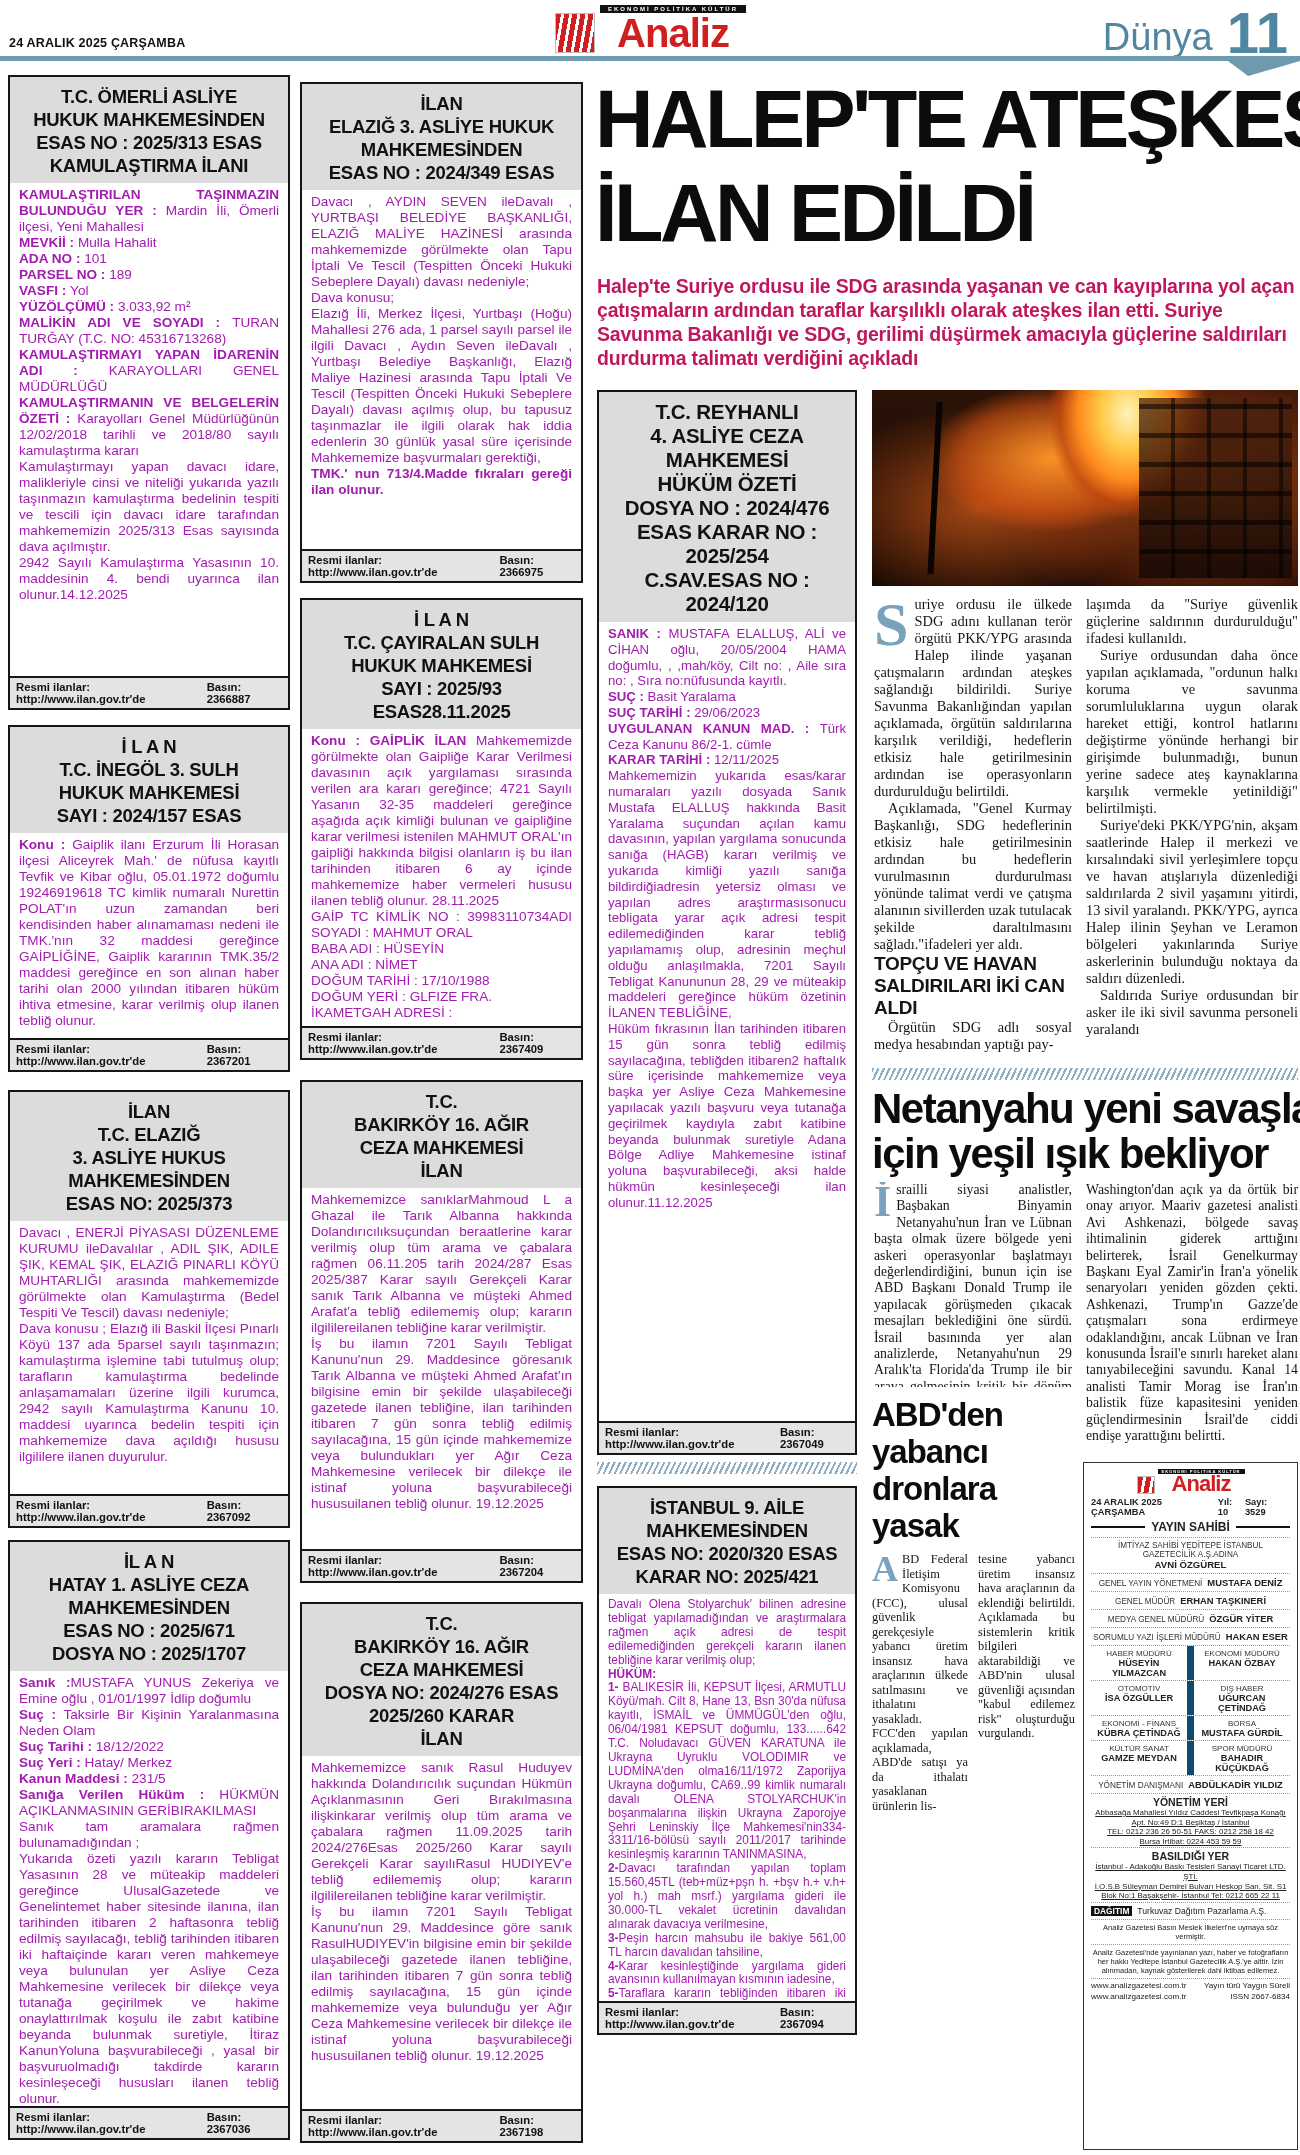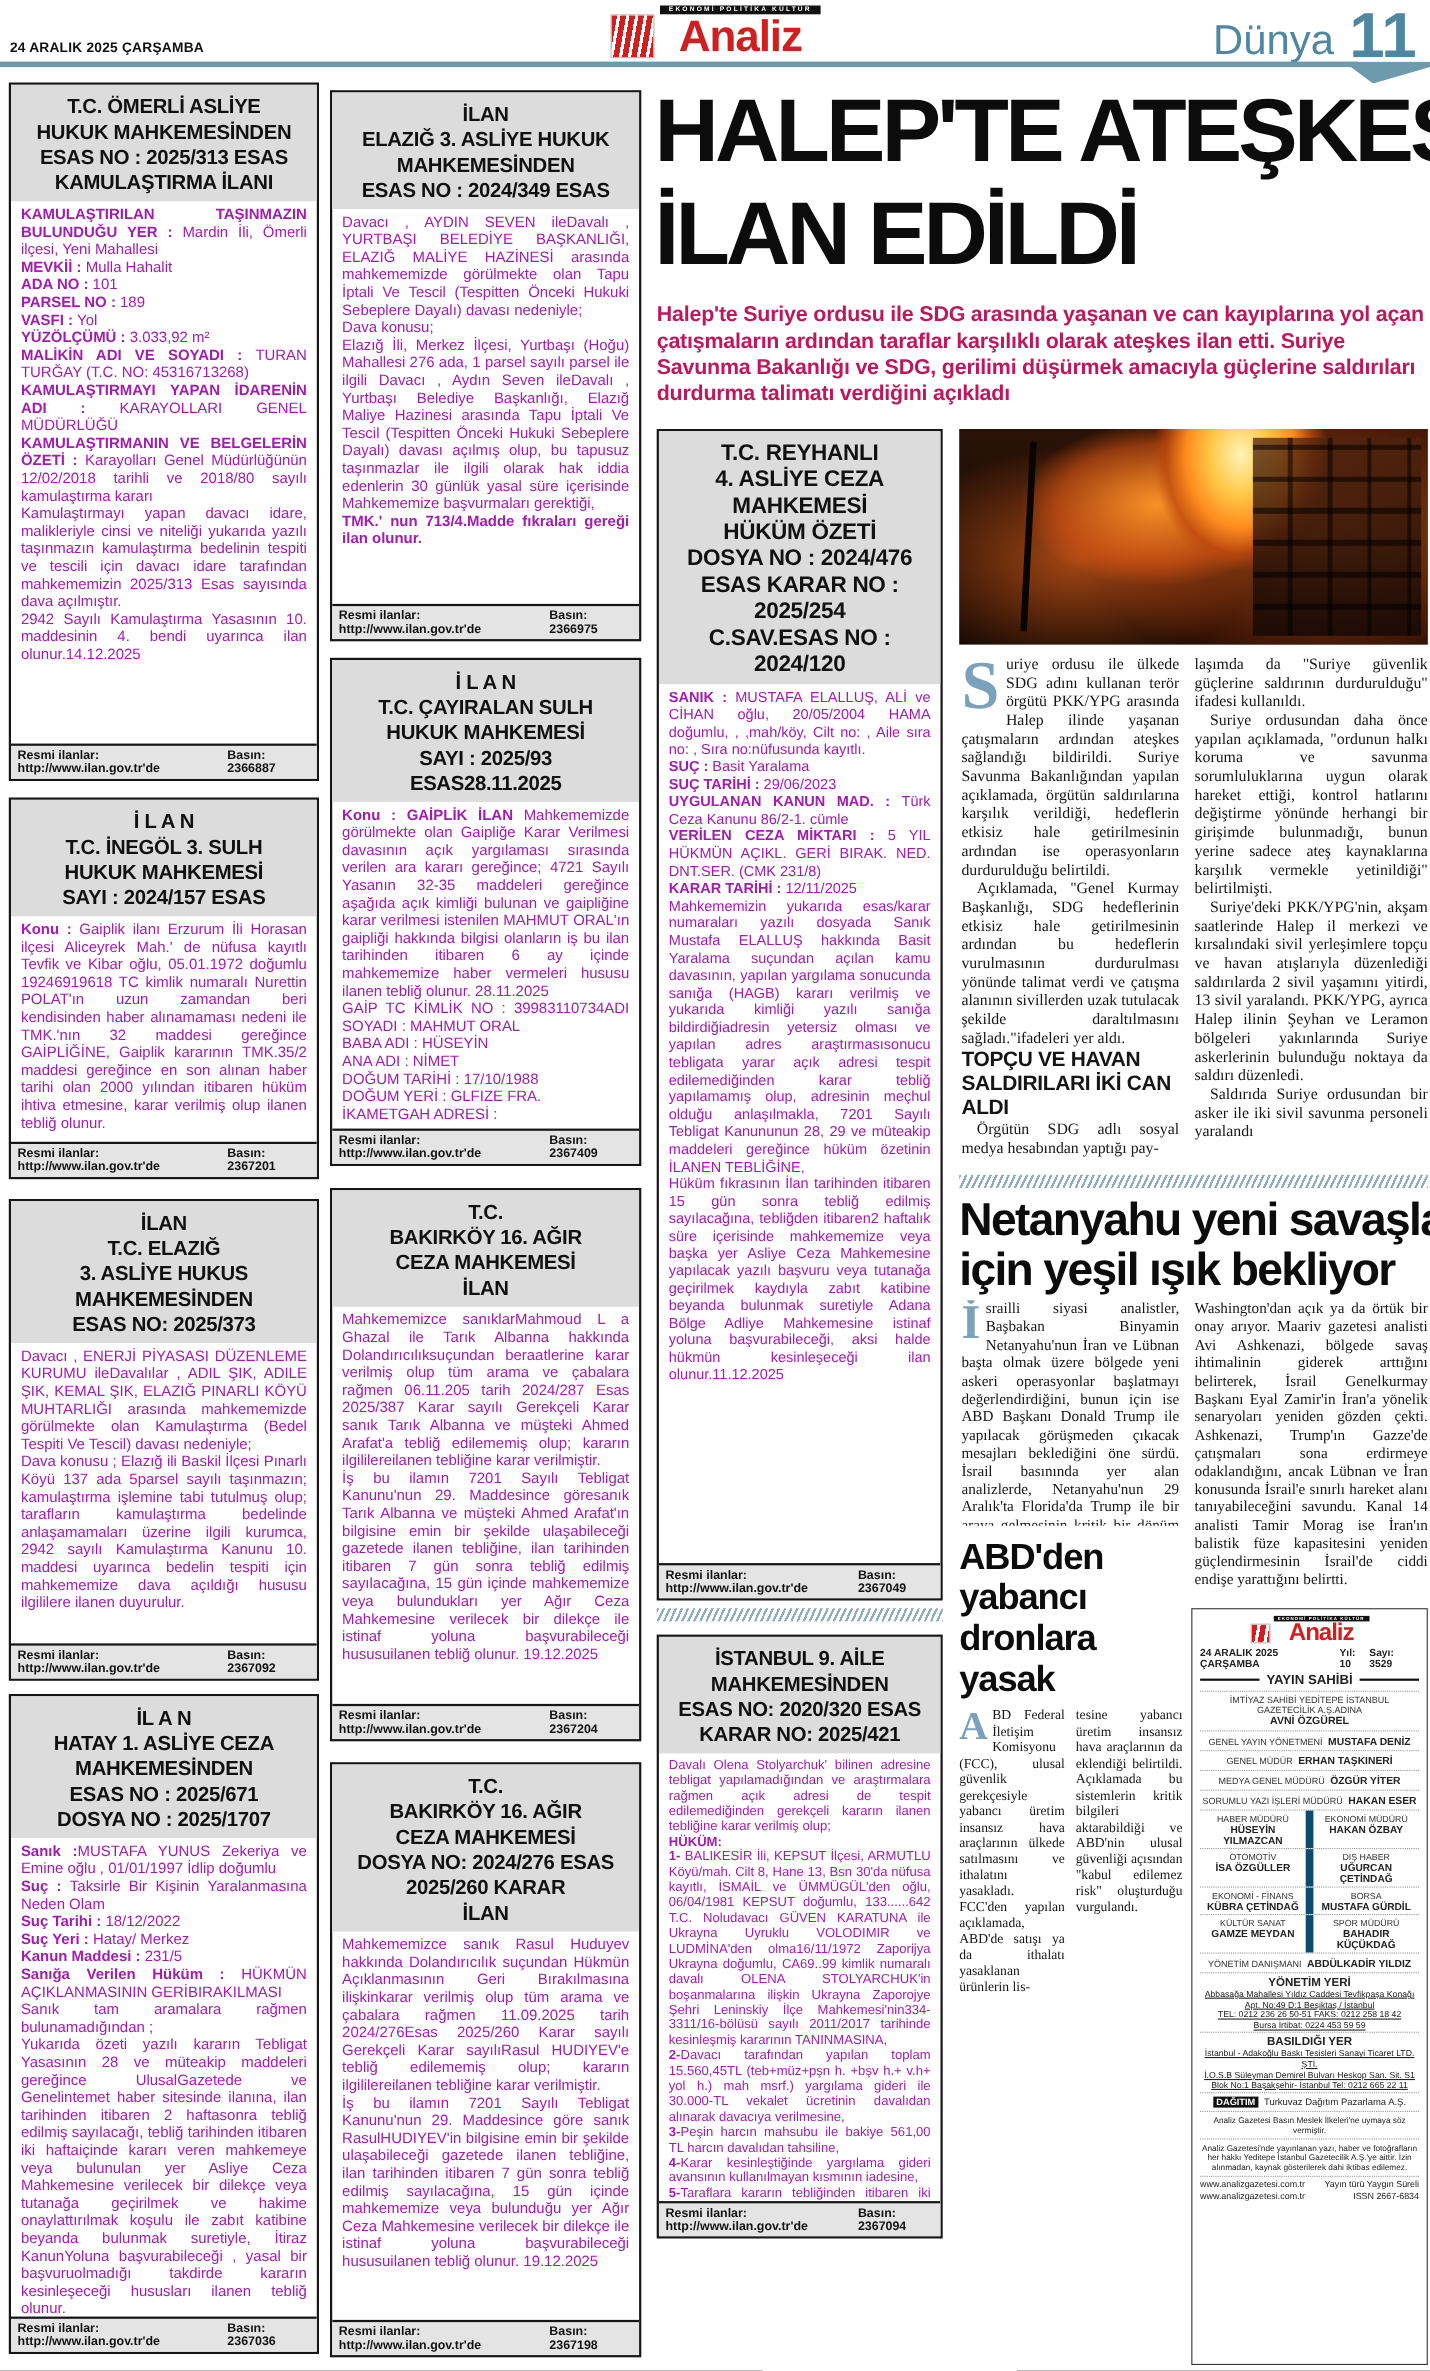--- a/index.html
+++ b/index.html
@@ -106,21 +106,21 @@
   .imp-row .imp-lab{color:#333;font-size:8.2px;}
   .imp-row .imp-val{font-weight:bold;font-size:9.4px;}
   .imp-pair{display:flex;border-bottom:1px dotted #999;}
   .imp-cell{flex:1;text-align:center;padding:2.5px 1px;}
   .imp-cell + .imp-cell{border-left:7px solid #0c4a6e;}
   .imp-cell .imp-lab{color:#333;font-size:8px;}
   .imp-cell .imp-val{font-weight:bold;font-size:9.2px;}
   .imp-sec{text-align:center;padding:2px 0 1px;}
   .imp-sec-title{font-weight:900;font-size:10.5px;}
   .imp-sec-line{font-size:7.9px;line-height:9.6px;color:#222;text-decoration:underline;}
-  .imp-dag{display:flex;gap:5px;justify-content:center;border-top:1px dotted #999;border-bottom:1px dotted #999;padding:3px 0;align-items:baseline;}
+  .imp-dag{display:flex;gap:5px;border-top:1px dotted #999;border-bottom:1px dotted #999;padding:3px 0;align-items:baseline;}
   .imp-dag .imp-lab{font-weight:bold;font-size:8.4px;background:#111;color:#fff;padding:0 3px;}
   .imp-dag .imp-val{font-size:8.6px;}
   .imp-disc{font-size:7.5px;line-height:9px;text-align:center;border-bottom:1px dotted #999;padding:3px 0;}
   .imp-web{display:flex;justify-content:space-between;font-size:8.1px;padding:2px 0 0;}
 </style>
 </head>
 <body>
 
 <div class="page">
 
@@ -336,21 +336,20 @@
           <div class="n-head-line">ESAS KARAR NO :</div>
           <div class="n-head-line">2025/254</div>
           <div class="n-head-line">C.SAV.ESAS NO : 2024/120</div>
         </div>
         <div class="n-body">
 
         <p class="n-par"><b>SANIK : </b><span>MUSTAFA ELALLUŞ, ALİ ve CİHAN oğlu, 20/05/2004 HAMA doğumlu, , ,mah/köy, Cilt no: , Aile sıra no: , Sıra no:nüfusunda kayıtlı.</span></p>
           <p class="n-par"><b>SUÇ : </b><span>Basit Yaralama</span></p>
           <p class="n-par"><b>SUÇ TARİHİ : </b><span>29/06/2023</span></p>
           <p class="n-par"><b>UYGULANAN KANUN MAD. : </b><span>Türk Ceza Kanunu 86/2-1. cümle</span></p>
-          <p class="n-par"><b>VERİLEN CEZA MİKTARI : </b><span>5 YIL HÜKMÜN AÇIKL. GERİ BIRAK. NED. DNT.SER. (CMK 231/8)</span></p>
           <p class="n-par"><b>KARAR TARİHİ : </b><span>12/11/2025</span></p>
           <p class="n-par"><b></b><span>Mahkememizin yukarıda esas/karar numaraları yazılı dosyada Sanık Mustafa ELALLUŞ hakkında Basit Yaralama suçundan açılan kamu davasının, yapılan yargılama sonucunda sanığa (HAGB) kararı verilmiş ve yukarıda kimliği yazılı sanığa bildirdiğiadresin yetersiz olması ve yapılan adres araştırmasısonucu tebligata yarar açık adresi tespit edilemediğinden karar tebliğ yapılamamış olup, adresinin meçhul olduğu anlaşılmakla, 7201 Sayılı Tebligat Kanununun 28, 29 ve müteakip maddeleri gereğince hüküm özetinin İLANEN TEBLİĞİNE,</span></p>
           <p class="n-par"><b></b><span>Hüküm fıkrasının İlan tarihinden itibaren 15 gün sonra tebliğ edilmiş sayılacağına, tebliğden itibaren2 haftalık süre içerisinde mahkememize veya başka yer Asliye Ceza Mahkemesine yapılacak yazılı başvuru veya tutanağa geçirilmek kaydıyla zabıt katibine beyanda bulunmak suretiyle Adana Bölge Adliye Mahkemesine istinaf yoluna başvurabileceği, aksi halde hükmün kesinleşeceği ilan olunur.11.12.2025</span></p>
         </div>
         <div class="n-foot">
           <span>Resmi ilanlar: http://www.ilan.gov.tr'de</span>
           <span>Basın: 2367049</span>
         </div>
       </section>
     </div>

